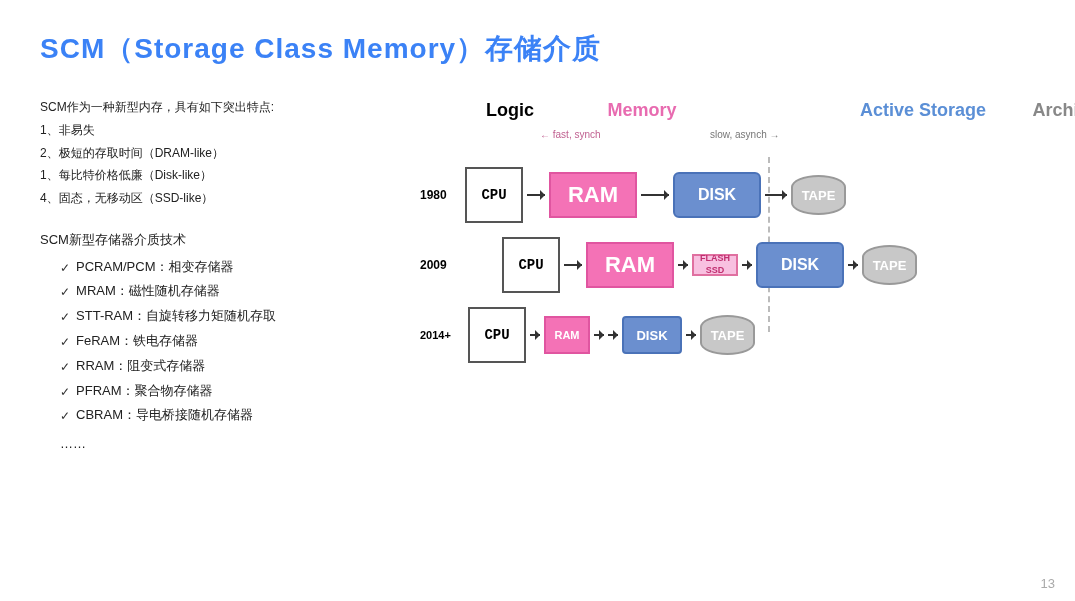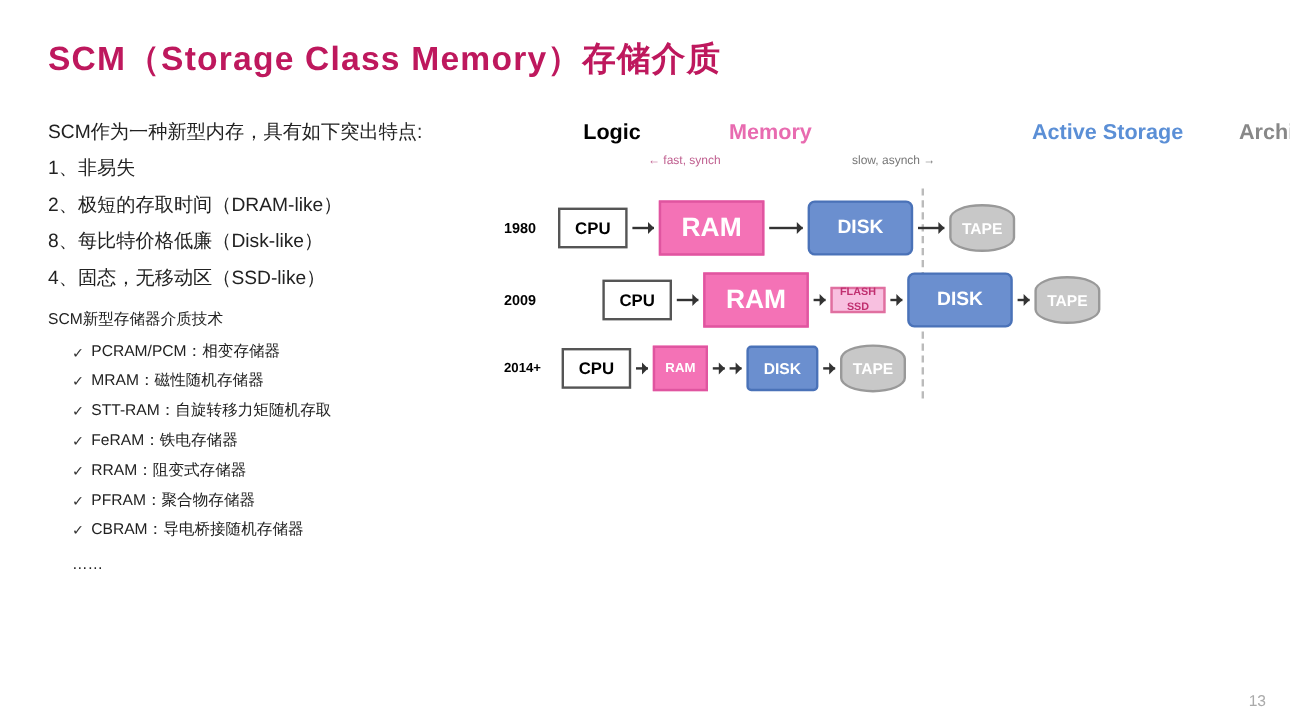--- a/index.html
+++ b/index.html
@@ -14,37 +14,37 @@
     .slide {
       width: 1075px;
       height: 601px;
       background: #fff;
       padding: 30px 40px 20px 40px;
       position: relative;
     }
     .title {
       font-size: 28px;
       font-weight: bold;
-      color: #be185d;
+      color: #3b82f6;
       margin-bottom: 28px;
       letter-spacing: 1px;
     }
     .content-area {
       display: flex;
       gap: 20px;
     }
     .left-panel {
       width: 360px;
       flex-shrink: 0;
     }
     .description {
-      font-size: 16px;
+      font-size: 12px;
       color: #222;
       line-height: 1.9;
-      margin-bottom: 6px;
+      margin-bottom: 18px;
     }
     .tech-list {
       font-size: 13px;
       color: #222;
       line-height: 1.9;
     }
     .tech-list .tech-title {
       margin-bottom: 2px;
     }
     .tech-item {
@@ -102,24 +102,25 @@
     .block {
       display: flex;
       align-items: center;
       justify-content: center;
       font-weight: bold;
       border: 2px solid #333;
       position: relative;
     }
     .block-cpu {
       width: 58px;
-      height: 34px;
+      height: 56px;
       font-size: 14px;
       background: #fff;
       border-color: #555;
+      font-family: Liberation Mono, monospace;
     }
     .block-ram-large {
       width: 88px;
       height: 46px;
       font-size: 22px;
       background: #f472b6;
       color: #fff;
       border-color: #e055a0;
     }
     .block-ram-small {
@@ -221,21 +222,21 @@
 <div class="slide">
   <h1 class="title">SCM（Storage Class Memory）存储介质</h1>
 
   <div class="content-area">
 
     <div class="left-panel">
       <div class="description">
         <div>SCM作为一种新型内存，具有如下突出特点:</div>
         <div>1、非易失</div>
         <div>2、极短的存取时间（DRAM-like）</div>
-        <div>8、每比特价格低廉（Disk-like）</div>
+        <div>1、每比特价格低廉（Disk-like）</div>
         <div>4、固态，无移动区（SSD-like）</div>
       </div>
 
       <div class="tech-list">
         <div class="tech-title">SCM新型存储器介质技术</div>
         <div class="tech-item">
           <span class="checkmark">✓</span>
           <span>PCRAM/PCM：相变存储器</span>
         </div>
         <div class="tech-item">

